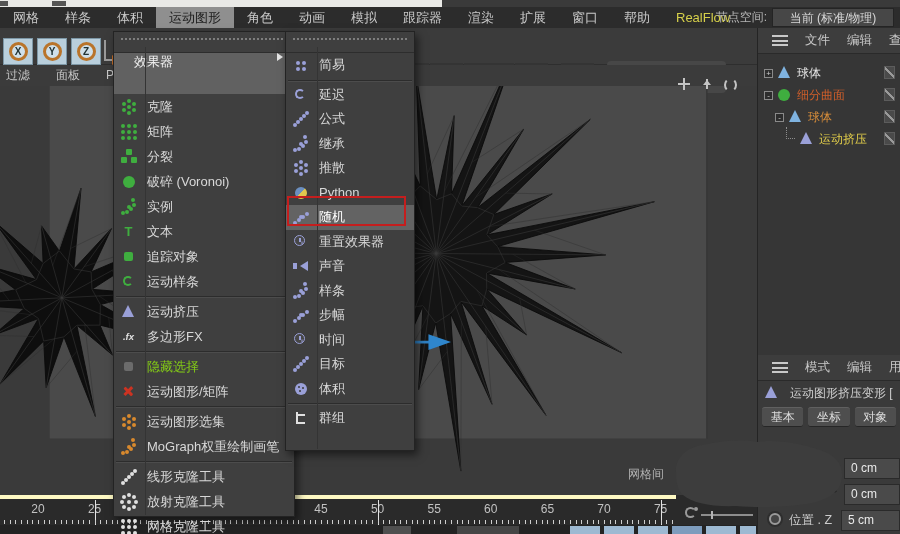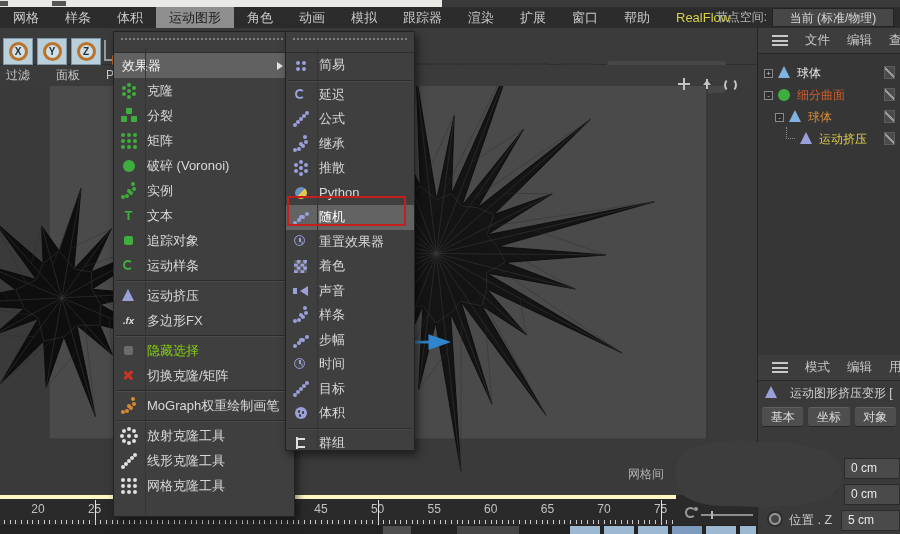--- a/index.html
+++ b/index.html
@@ -123,21 +123,21 @@
 
 #blob{position:absolute;left:0;top:0;z-index:30;pointer-events:none}
 
 
 .menu{position:absolute;background:#3f3f3f;border:1px solid #232323;box-shadow:3px 4px 8px rgba(0,0,0,.5)}
 #mograph-menu{left:113px;top:31px;width:182px;height:486px;z-index:40}
 #effector-menu{left:285px;top:31px;width:130px;height:420px;z-index:41}
 .tear{height:15px;border-bottom:1px solid #2d2d2d}
 .tear i{display:block;height:0;border-top:2px dotted #7e7e7e;margin:6px 7px 0 7px}
 .menu .gut{position:absolute;left:31px;top:15px;bottom:1px;width:1px;background:#343434}
-.mhead{position:relative;height:25px;display:flex;align-items:center;padding:0 8px;background:#616161;color:#f2f2f2;font-size:13px}
+.mhead{position:relative;height:41px;display:flex;align-items:flex-start;padding:0 20px;background:#616161;color:#f2f2f2;font-size:13px}
 .mhead .arr{position:absolute;right:7px;width:0;height:0;border:4px solid transparent;border-left:6px solid #e5e5e5}
 .mi{position:relative;display:flex;align-items:center;padding:0 6px;color:#d8d8d8;font-size:13px;white-space:nowrap}
 #mograph-menu .mi{height:25px}
 #effector-menu .mi{height:24.5px}
 .mi.hl{background:#636363;color:#ffffff}
 .mi.dis{color:#84cc16}
 .sep{height:5px;position:relative}
 .sep::after{content:"";position:absolute;left:2px;right:2px;top:2px;border-top:1px solid #2c2c2c;border-bottom:1px solid #4c4c4c}
 .ic{position:relative;width:17px;height:17px;margin-right:10px;flex:none}
 .ic .dot{position:absolute;left:6.5px;top:6.5px;width:4px;height:4px;border-radius:50%;background:currentColor}
@@ -586,30 +586,30 @@
         <span class="arr"></span>
     </div>
     <div id="mograph-items">
         <div class="mi">
           <span class="ic cluster c-green">
             <span class="dot"></span>
           </span>
           <span>克隆</span>
         </div>
         <div class="mi">
+          <span class="ic grid9 c-green">
+            <span class="dot"></span>
+          </span>
+          <span>矩阵</span>
+        </div>
+        <div class="mi">
           <span class="ic cubes c-green">
             <span class="dot"></span>
           </span>
           <span>分裂</span>
-        </div>
-        <div class="mi">
-          <span class="ic grid9 c-green">
-            <span class="dot"></span>
-          </span>
-          <span>矩阵</span>
         </div>
         <div class="mi">
           <span class="ic ball c-green">
             <span class="dot"></span>
           </span>
           <span>破碎 (Voronoi)</span>
         </div>
         <div class="mi">
           <span class="ic trail c-green">
             <span class="dot"></span>
@@ -647,41 +647,47 @@
         <div class="mi dis">
           <span class="ic cube1 c-dim">
             <span class="dot"></span>
           </span>
           <span>隐藏选择</span>
         </div>
         <div class="mi">
           <span class="ic xmark c-red">
             <span class="dot"></span>
           </span>
-          <span>切换克隆/矩阵</span>
+          <span>运动图形/矩阵</span>
         </div>
         <div class="sep"></div>
         <div class="mi">
+          <span class="ic cluster c-orange">
+            <span class="dot"></span>
+          </span>
+          <span>运动图形选集</span>
+        </div>
+        <div class="mi">
           <span class="ic trail c-orange">
             <span class="dot"></span>
           </span>
           <span>MoGraph权重绘制画笔</span>
         </div>
         <div class="sep"></div>
         <div class="mi">
+          <span class="ic dline c-white">
+            <span class="dot"></span>
+          </span>
+          <span>线形克隆工具</span>
+        </div>
+        <div class="mi">
           <span class="ic ring c-white">
             <span class="dot"></span>
           </span>
           <span>放射克隆工具</span>
-        </div>
-        <div class="mi">
-          <span class="ic dline c-white">
-            <span class="dot"></span>
-          </span>
-          <span>线形克隆工具</span>
         </div>
         <div class="mi">
           <span class="ic grid9 c-white">
             <span class="dot"></span>
           </span>
           <span>网格克隆工具</span>
         </div>
       </div>
     <div class="gut"></div>
   </div>
@@ -734,26 +740,20 @@
           </span>
           <span>随机</span>
         </div>
         <div class="mi">
           <span class="ic clock c-blue">
             <span class="dot"></span>
           </span>
           <span>重置效果器</span>
         </div>
         <div class="mi">
-          <span class="ic checker c-blue">
-            <span class="dot"></span>
-          </span>
-          <span>着色</span>
-        </div>
-        <div class="mi">
           <span class="ic speaker c-blue">
             <span class="dot"></span>
           </span>
           <span>声音</span>
         </div>
         <div class="mi">
           <span class="ic trail c-blue">
             <span class="dot"></span>
           </span>
           <span>样条</span>

